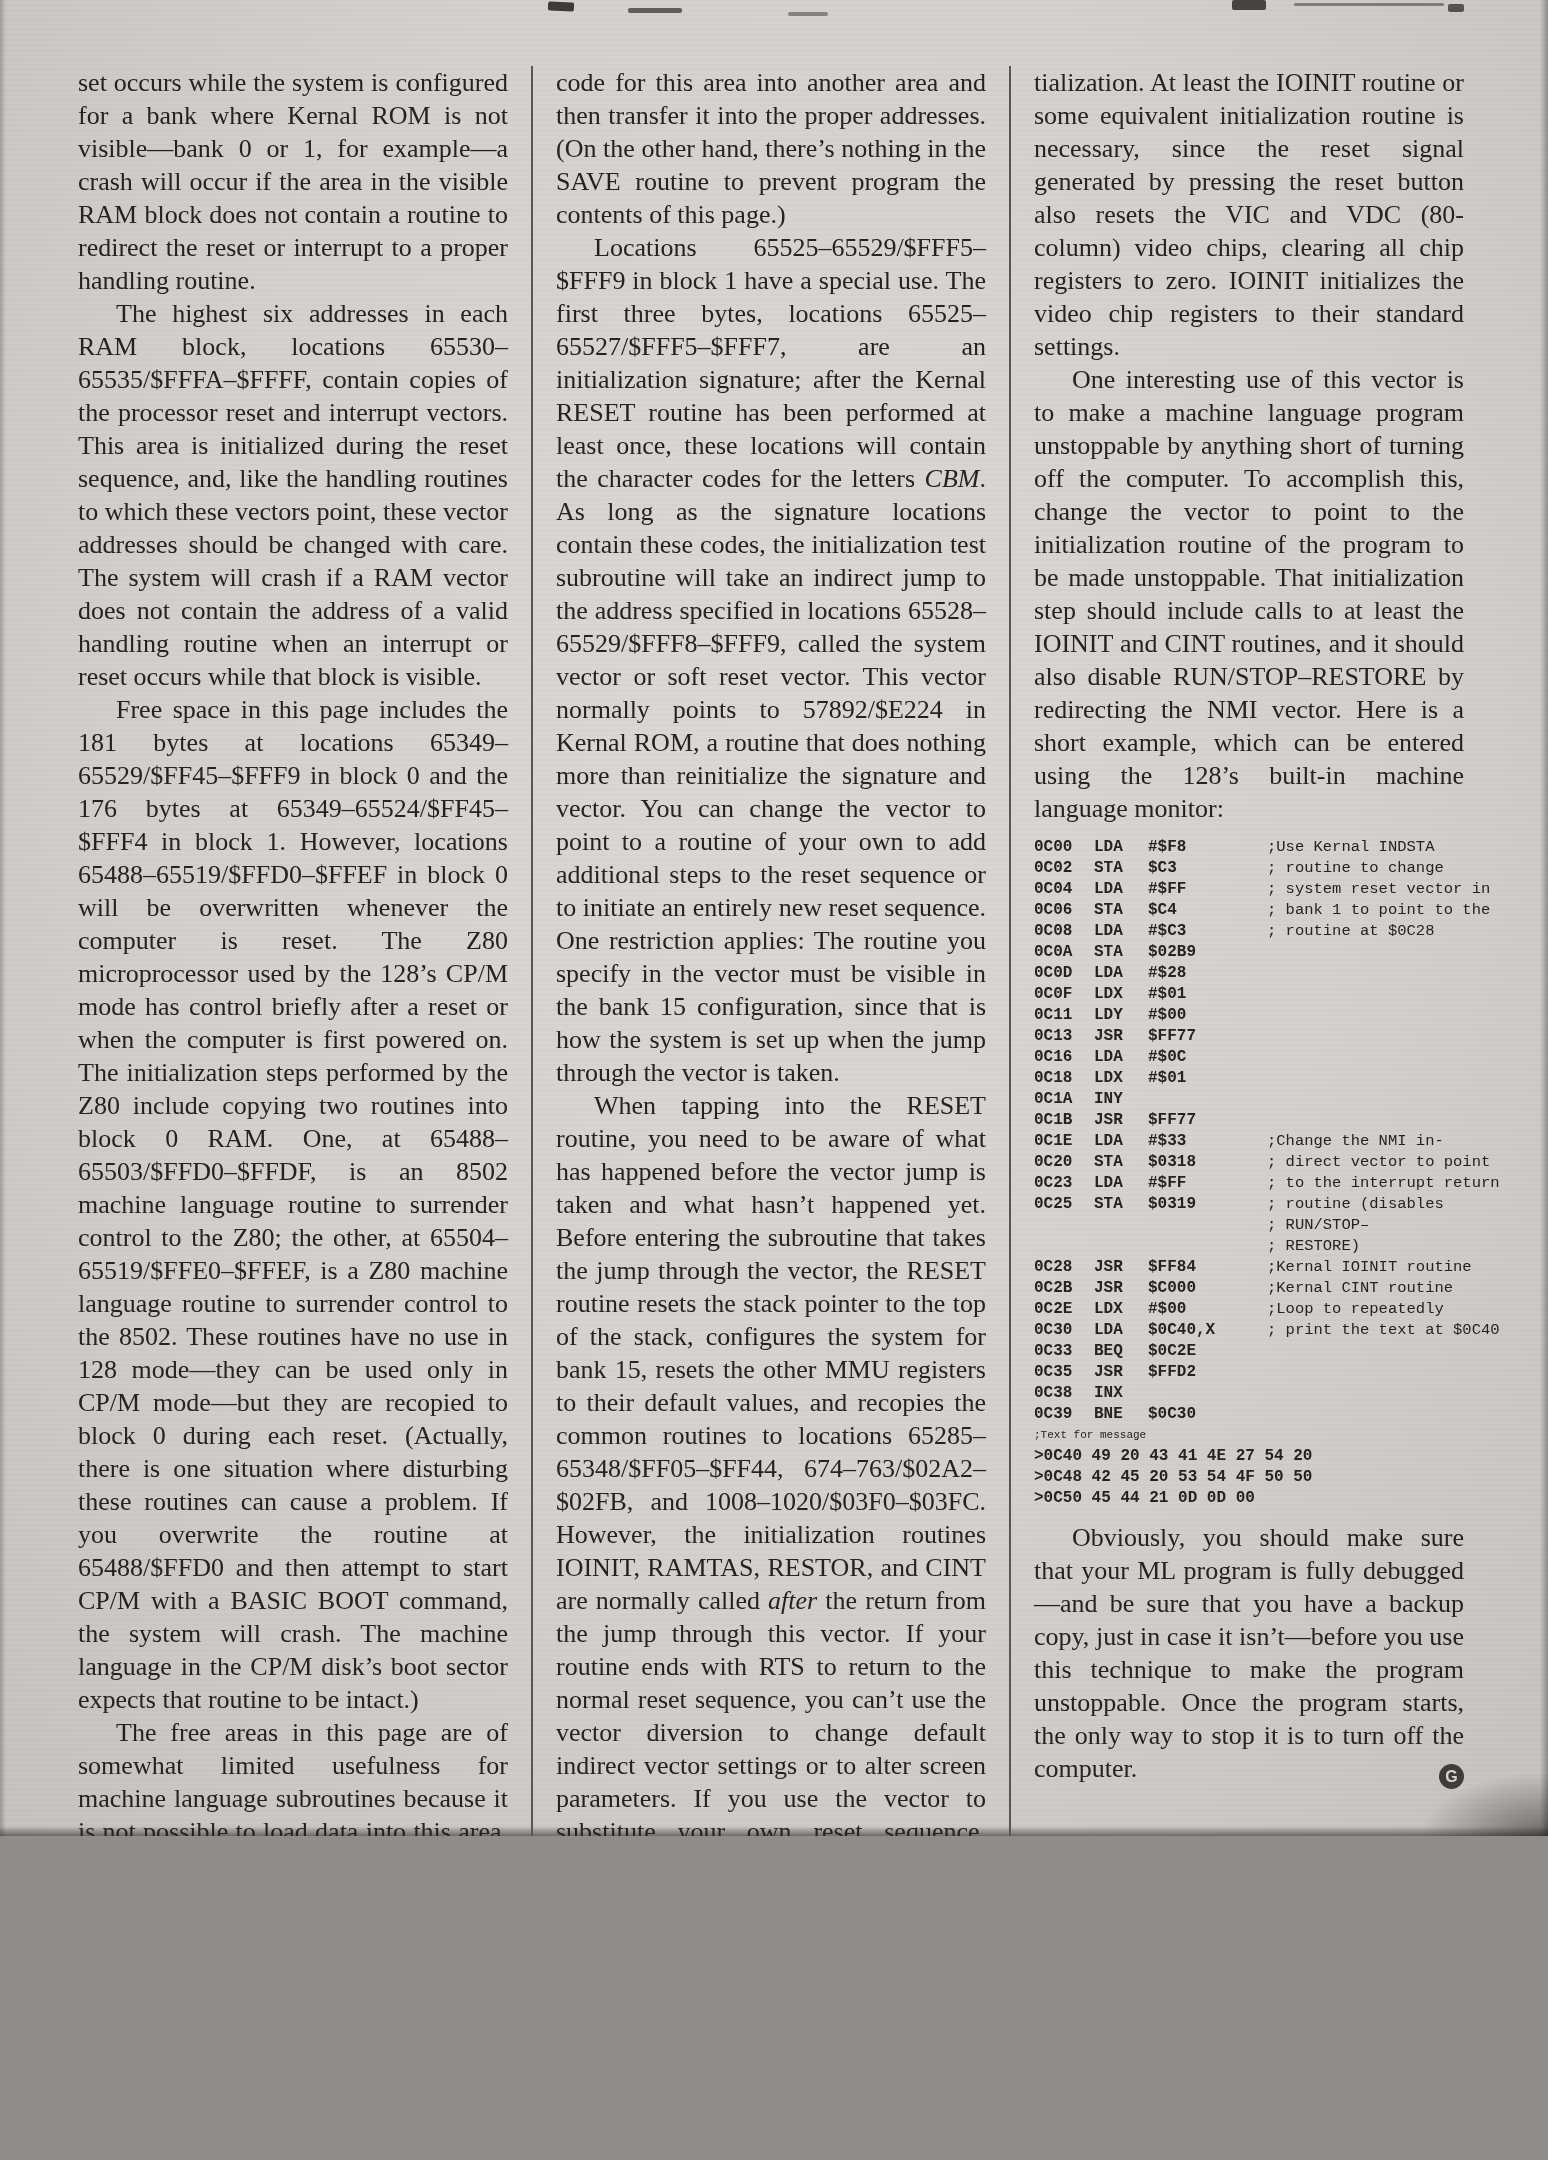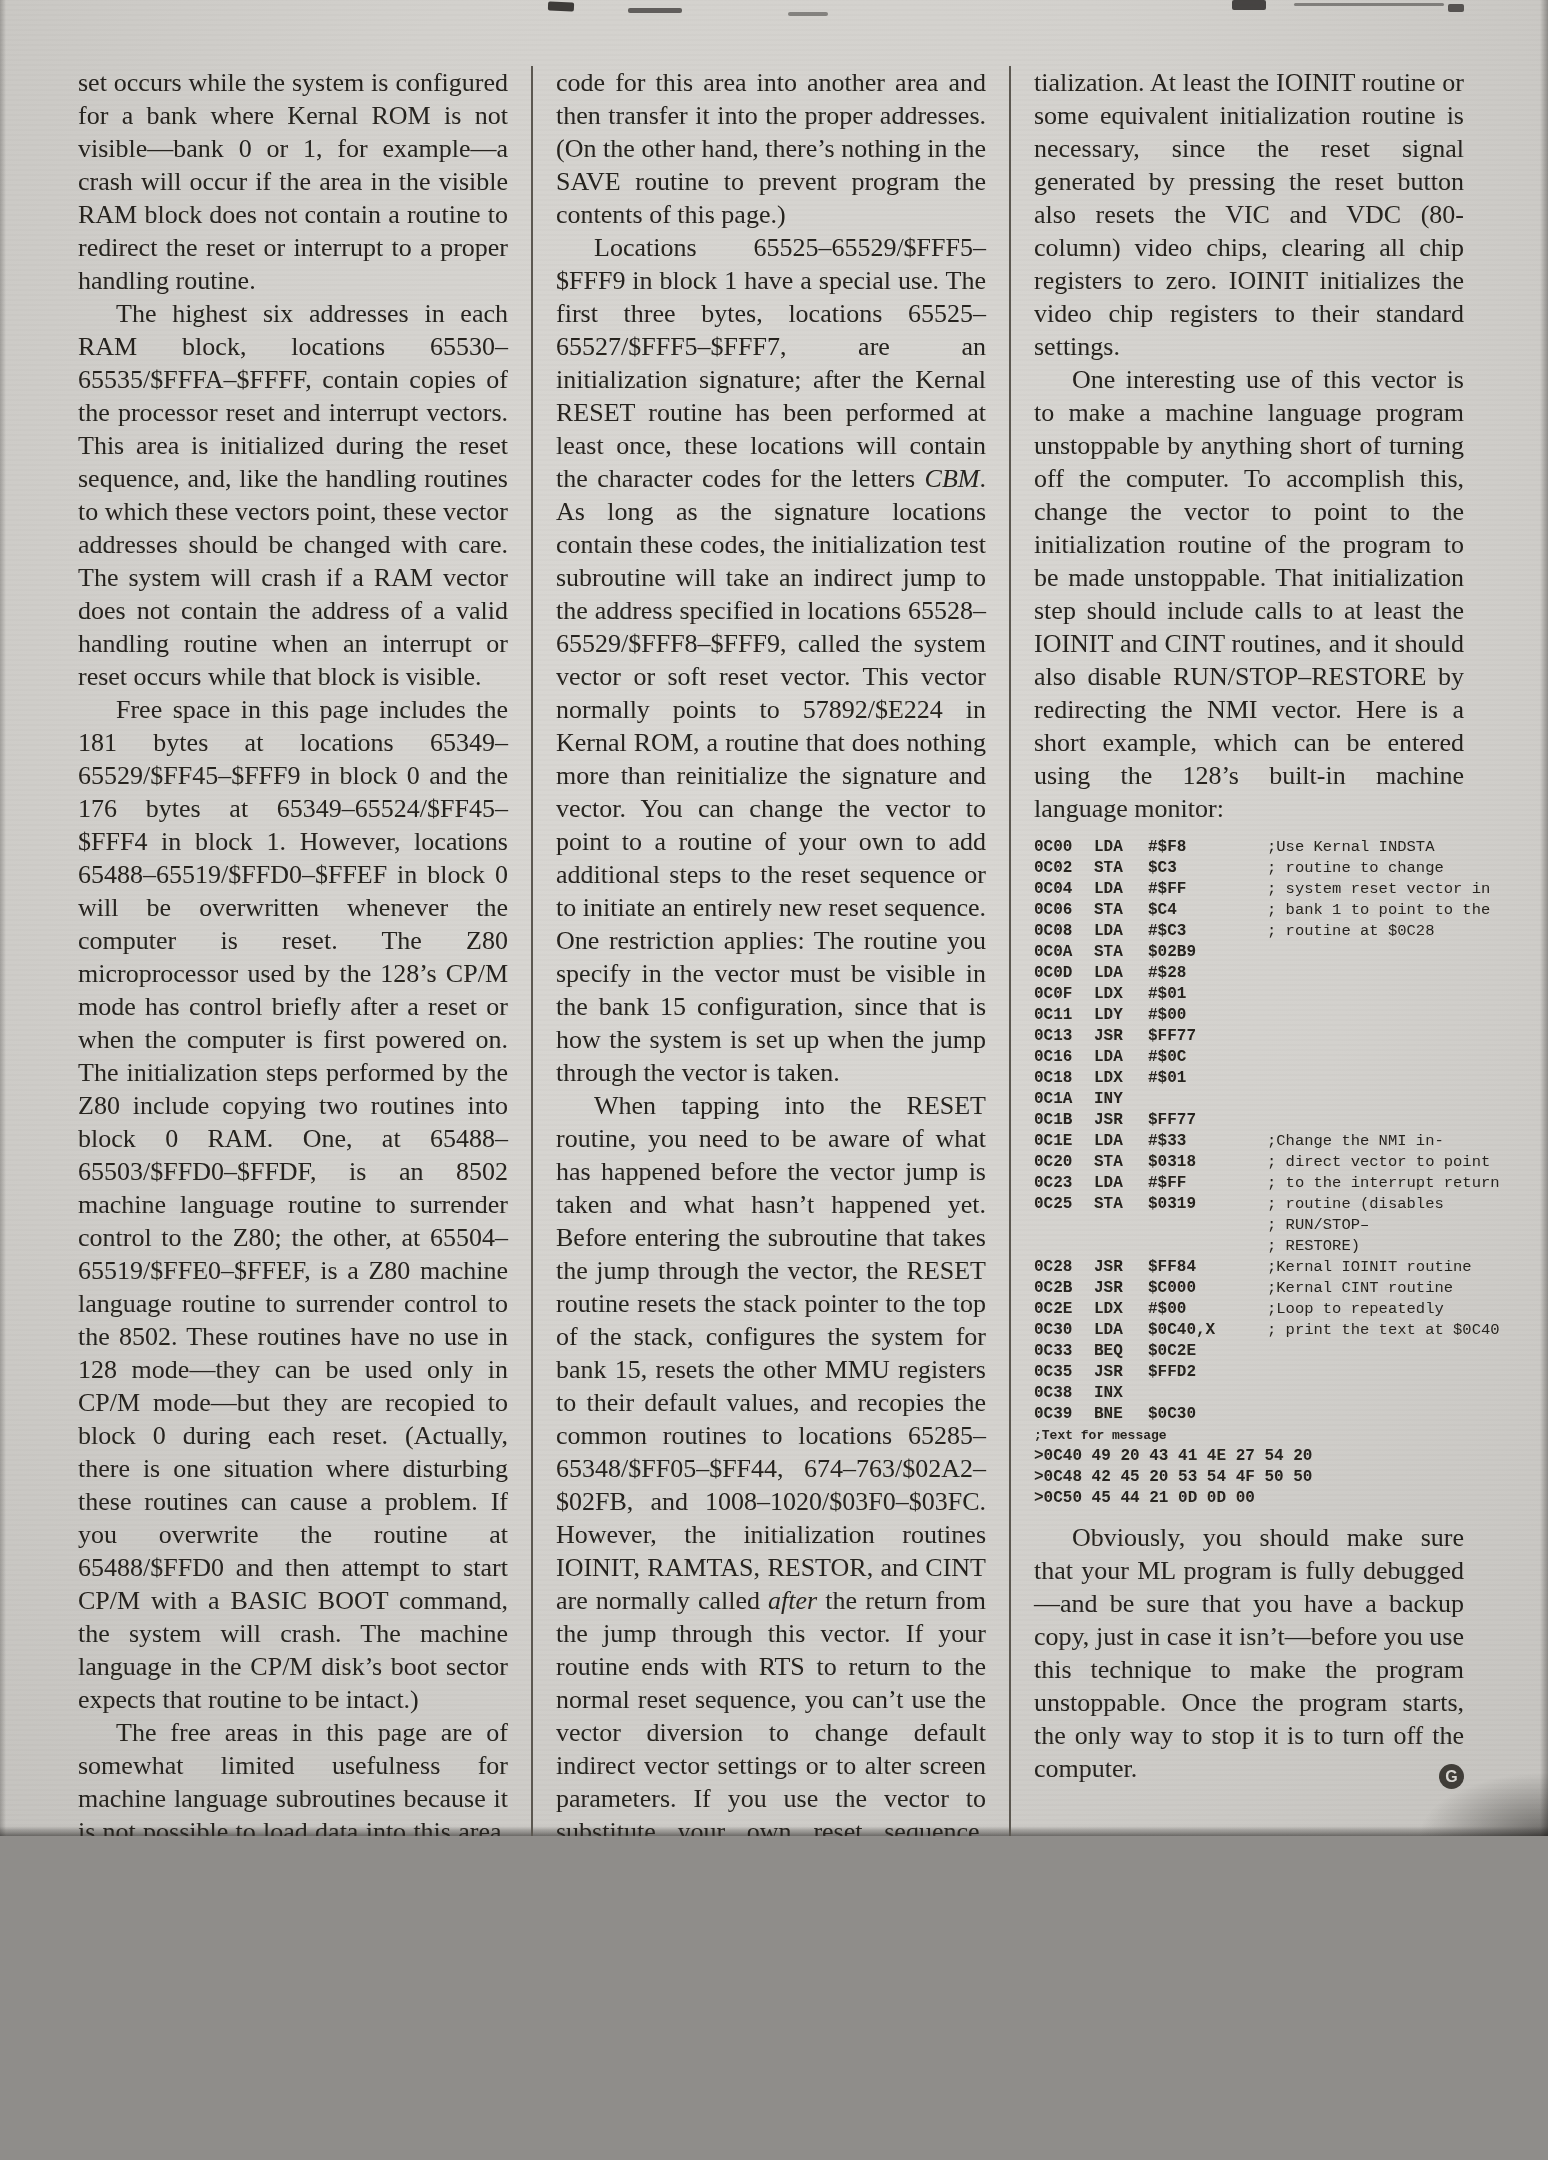--- a/index.html
+++ b/index.html
@@ -23,21 +23,21 @@
   .para { margin:0; }
   .para.indent { text-indent:38px; }
   .para i { font-style:italic; }
 
   .listing { margin:12px 0 12px 0; font-family:"Liberation Mono", monospace; color:#26231e; }
   .lrow { display:grid; grid-template-columns:60px 54px 92px 1fr; line-height:21px;
           font-weight:bold; font-size:16px; white-space:nowrap; }
   .lrow .f-c { font-weight:normal; font-size:15.5px;margin-left:27px; }
   .lrow.raw { display:block; }
   .lrow.raw.hex { font-weight:bold; font-size:16px; }
-  .lrow.raw.cmt { font-weight:bold; font-size:13px; }
+  .lrow.raw.cmt { font-weight:normal; font-size:11px; }
 
   .endmark-row { text-align:right; margin-top:-28px; height:28px; }
   .endmark {
     display:inline-block; width:25px; height:25px; border-radius:50%;
     background:#403d38; color:#d8d6d2; text-align:center; line-height:25px;
     font-family:"Liberation Sans", sans-serif; font-weight:bold; font-size:16px;
   }
 
   .footer { position:absolute; left:80px; top:2092px; font-size:21px; color:#2b2823;
             display:flex; align-items:baseline; }

